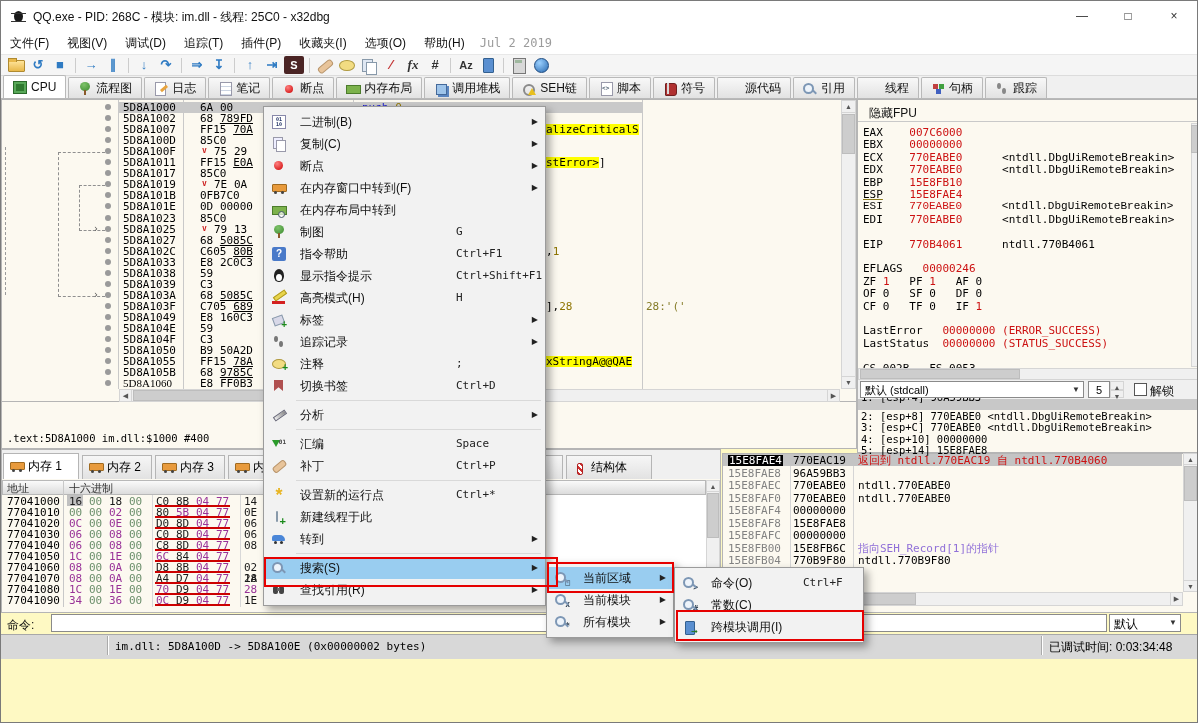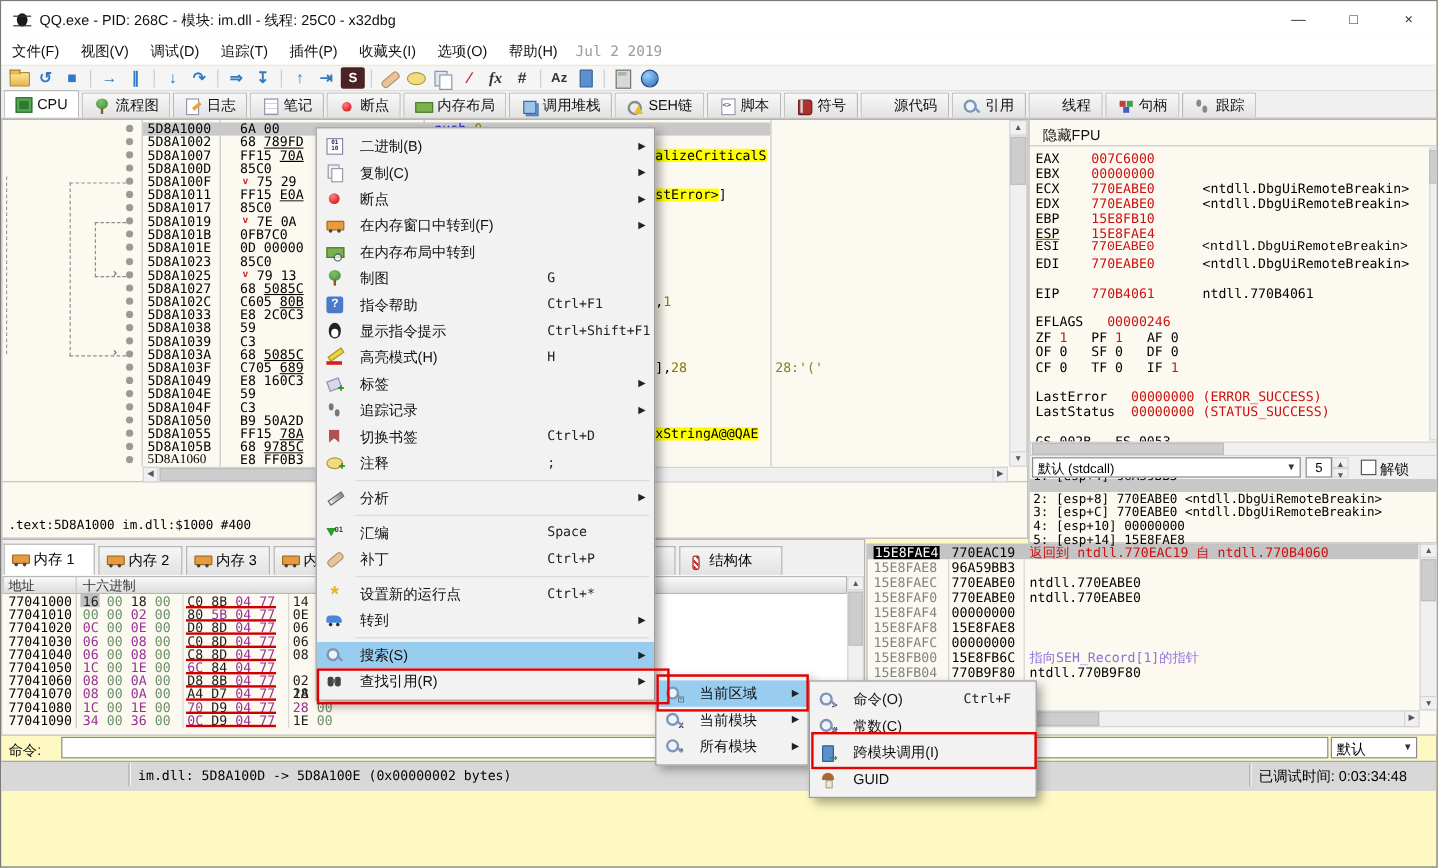--- a/index.html
+++ b/index.html
@@ -629,29 +629,30 @@
       <div class="pm-item"><span class="ci ci-copy"></span><span>复制(C)</span><span class="arr">▶</span></div>
       <div class="pm-item"><span class="ci ci-breakpoint"></span><span>断点</span><span class="arr">▶</span></div>
       <div class="pm-item"><span class="ci ci-memory-window"></span><span>在内存窗口中转到(F)</span><span class="arr">▶</span></div>
       <div class="pm-item"><span class="ci ci-memory-map"></span><span>在内存布局中转到</span></div>
       <div class="pm-item"><span class="ci ci-graph"></span><span>制图</span><span class="sc" style="left: 192px;">G</span></div>
       <div class="pm-item"><span class="ci ci-help"></span><span>指令帮助</span><span class="sc" style="left: 192px;">Ctrl+F1</span></div>
       <div class="pm-item"><span class="ci ci-tips"></span><span>显示指令提示</span><span class="sc" style="left: 192px;">Ctrl+Shift+F1</span></div>
       <div class="pm-item"><span class="ci ci-highlight"></span><span>高亮模式(H)</span><span class="sc" style="left: 192px;">H</span></div>
       <div class="pm-item"><span class="ci ci-label"></span><span>标签</span><span class="arr">▶</span></div>
       <div class="pm-item"><span class="ci ci-trace-record"></span><span>追踪记录</span><span class="arr">▶</span></div>
+      <div class="pm-item"><span class="ci ci-comment"></span><span>注释</span><span class="sc" style="left: 192px;">;</span></div>
       <div class="pm-item"><span class="ci ci-bookmark"></span><span>切换书签</span><span class="sc" style="left: 192px;">Ctrl+D</span></div>
-      <div class="pm-item"><span class="ci ci-comment"></span><span>注释</span><span class="sc" style="left: 192px;">;</span></div>
       <div class="pm-sep"></div>
       <div class="pm-item"><span class="ci ci-analyze"></span><span>分析</span><span class="arr">▶</span></div>
       <div class="pm-sep"></div>
       <div class="pm-item"><span class="ci ci-assemble"></span><span>汇编</span><span class="sc" style="left: 192px;">Space</span></div>
       <div class="pm-item"><span class="ci ci-patch"></span><span>补丁</span><span class="sc" style="left: 192px;">Ctrl+P</span></div>
       <div class="pm-sep"></div>
       <div class="pm-item"><span class="ci ci-new-origin"></span><span>设置新的运行点</span><span class="sc" style="left: 192px;">Ctrl+*</span></div>
+      <div class="pm-item"><span class="ci ci-new-thread"></span><span>新建线程于此</span></div>
       <div class="pm-item"><span class="ci ci-goto"></span><span>转到</span><span class="arr">▶</span></div>
       <div class="pm-sep"></div>
       <div class="pm-item hl"><span class="ci mag"></span><span>搜索(S)</span><span class="arr">▶</span></div>
       <div class="pm-item"><span class="ci ci-find-references"></span><span>查找引用(R)</span><span class="arr">▶</span></div>
     </div>
     <div class="abs pmenu" style="left: 545px; top: 561px; width: 128px; z-index: 41;">
       <div class="pm-item hl"><span class="ci mag">
           <i>□</i>
         </span><span>当前区域</span><span class="arr">▶</span></div>
       <div class="pm-item"><span class="ci mag">
@@ -662,18 +663,17 @@
         </span><span>所有模块</span><span class="arr">▶</span></div>
     </div>
     <div class="abs pmenu" style="left: 673px; top: 566px; width: 190px; z-index: 42;">
       <div class="pm-item"><span class="ci mag">
           <i>&gt;</i>
         </span><span>命令(O)</span><span class="sc" style="left: 128px;">Ctrl+F</span></div>
       <div class="pm-item"><span class="ci mag">
           <i>#</i>
         </span><span>常数(C)</span></div>
       <div class="pm-item"><span class="ci ci-intermodule"></span><span>跨模块调用(I)</span></div>
-      <div class="pm-item"><span class="ci ci-guid"></span><span>GUID</span></div>
     </div>
     <div class="abs redbox" style="left: 263px; top: 556px; width: 290px; height: 26px;"></div>
     <div class="abs redbox" style="left: 546px; top: 561px; width: 123px; height: 27px;"></div>
     <div class="abs redbox" style="left: 675px; top: 609px; width: 184px; height: 27px;"></div>
   </div>
 
 </body></html>

